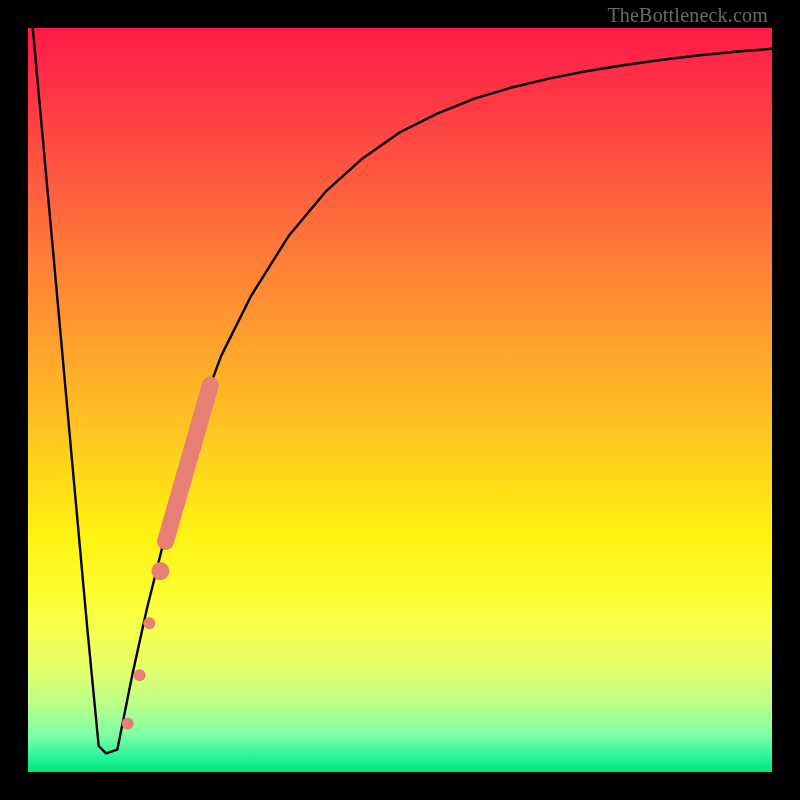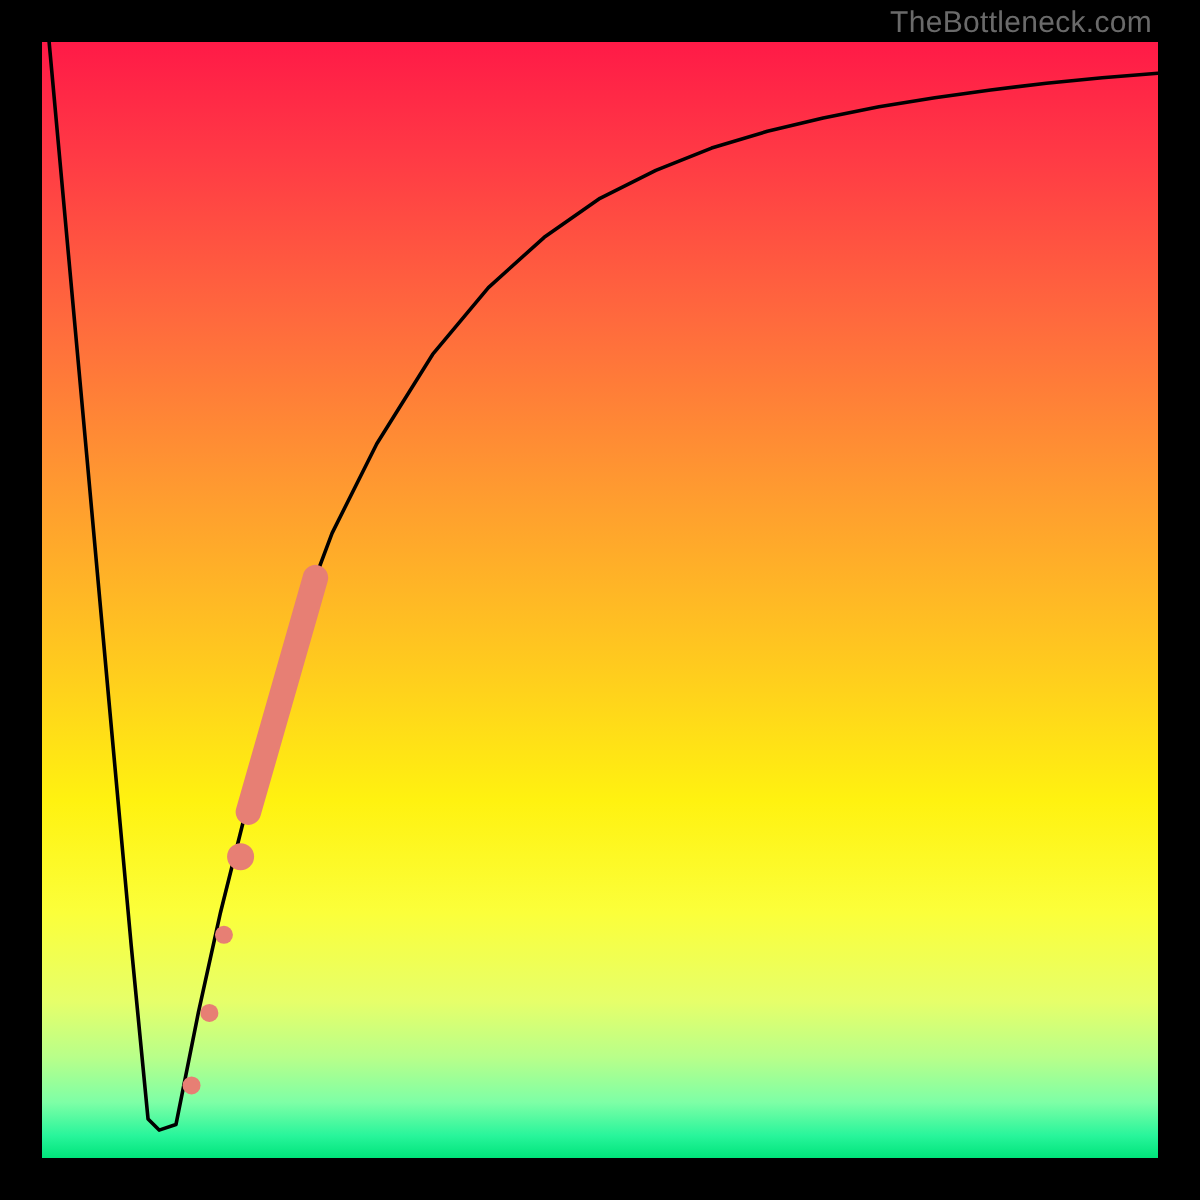--- a/index.html
+++ b/index.html
@@ -9,20 +9,21 @@
     height: 800px;
     overflow: hidden;
     background: #000;
     font-family: Arial, Helvetica, sans-serif;
   }
   .frame {
     position: relative;
     width: 800px;
     height: 800px;
     background: #000;
+    font-family: Liberation Serif, serif;
   }
   .plot {
     position: absolute;
     left: 28px;
     top: 28px;
     width: 744px;
     height: 744px;
     overflow: hidden;
   }
   .gradient {

